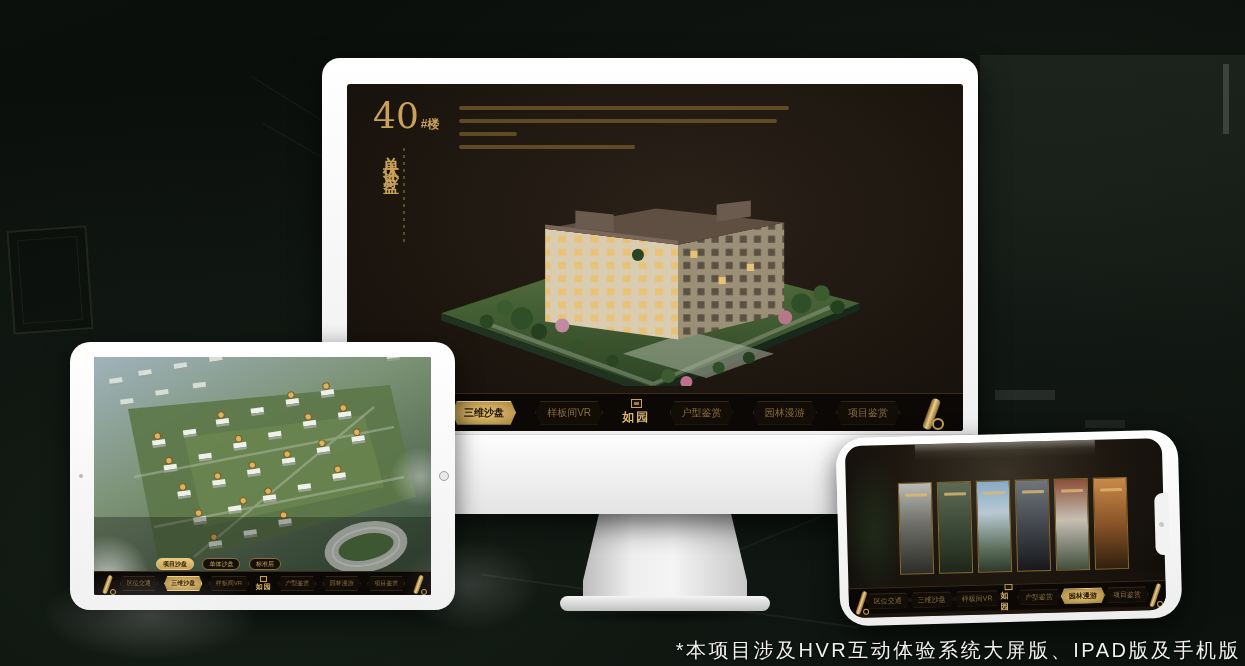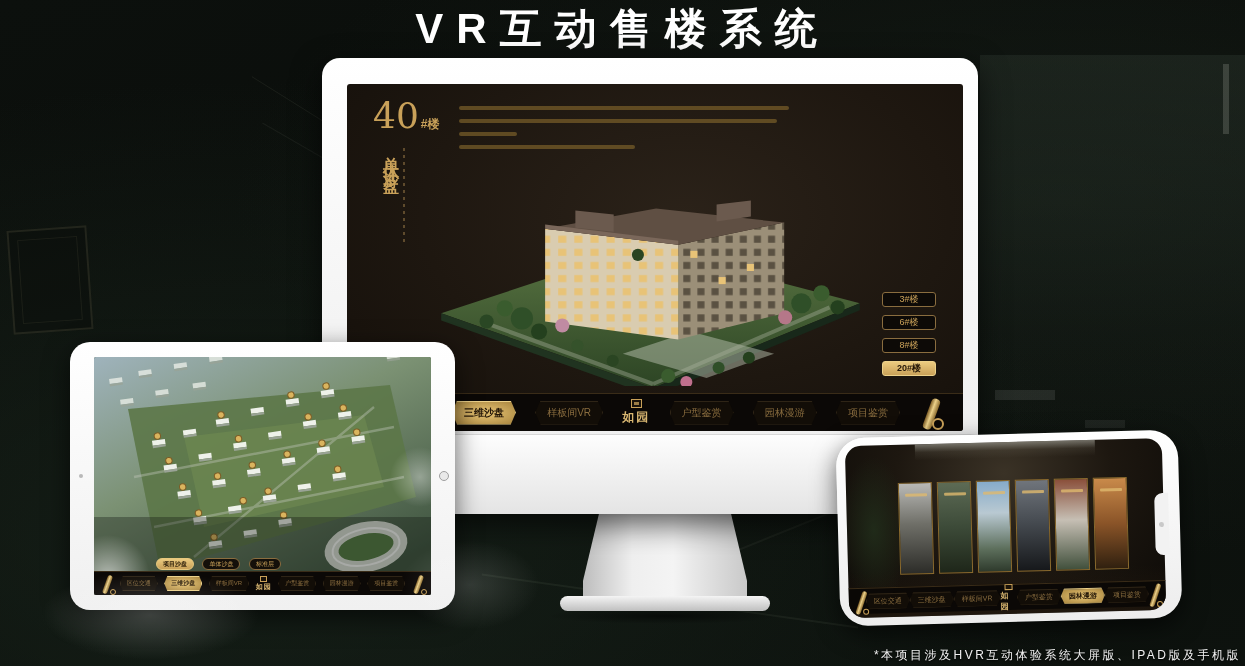--- a/index.html
+++ b/index.html
@@ -31,21 +31,21 @@
   .cloud { border-radius:50%; }
   .cloud1 { left:40px; top:570px; width:220px; height:90px;
     background:radial-gradient(ellipse, rgba(255,255,255,.20), transparent 70%); z-index:6; }
   .cloud2 { left:400px; top:540px; width:140px; height:90px;
     background:radial-gradient(ellipse, rgba(255,255,255,.14), transparent 70%); z-index:6; }
 
   
   .poster-title { position:absolute; top:1px; left:0; width:100%; text-align:center;
     color:#fff; font-size:42px; font-weight:bold; letter-spacing:13px; z-index:2; }
   .footnote { position:absolute; right:4px; bottom:2px; color:#f0f0f0;
-    font-size:12px; letter-spacing:2.5px; z-index:8; text-shadow:0 1px 2px #000; }
+    font-size:20px; letter-spacing:2.5px; z-index:8; text-shadow:0 1px 2px #000; }
 
   
   .pill { display:inline-block; padding:2px 12px; margin-right:8px; border-radius:9px;
     background:#14100a; border:1px solid #8a6d3f; color:#c9a159; font-size:9px; line-height:12px; }
   .pill.active { background:linear-gradient(180deg,#eccb7f,#c9a159); color:#2a1c08; border-color:#e6c87e; font-weight:bold; }
   .navbar { position:absolute; left:0; right:0; bottom:0; display:flex; align-items:center;
     justify-content:space-around; background:#0b0806; border-top:1px solid #3a2c18; z-index:5; }
   .nav-item { color:#8a6d3f; background:#120d07; border:1px solid #2e2416;
     clip-path:polygon(8% 0,92% 0,100% 50%,92% 100%,8% 100%,0 50%);
     white-space:nowrap; text-align:center; }
@@ -170,21 +170,20 @@
   <div class="bg-el bg-diag1"></div>
   <div class="bg-el bg-diag2"></div>
   <div class="bg-el bg-road1"></div>
   <div class="bg-el bg-road2"></div>
   <div class="bg-el bg-road3"></div>
   <div class="bg-el bg-street"></div>
   <div class="bg-el bg-spark1"></div>
   <div class="bg-el bg-spark2"></div>
   <div class="bg-el bg-spark3"></div>
 
-  <div class="poster-title">VR互动售楼系统</div>
 
   <div class="monitor-shadow"></div>
   <div class="monitor-stand"></div>
   <div class="monitor-base"></div>
   <div class="monitor">
     <div class="m-screen">
 
       <div class="bldg-head">
         <span class="bldg-num">40</span><span class="bldg-sfx">#楼</span>
       </div>
@@ -240,26 +239,20 @@
         <circle cx="408" cy="152" r="7" fill="#24401e"></circle>
           <circle cx="356" cy="162" r="7" fill="#b57789"></circle>
         <circle cx="185" cy="205" r="6" fill="#2a4522"></circle>
           <circle cx="240" cy="220" r="7" fill="#3a5c2e"></circle>
         <circle cx="290" cy="212" r="6" fill="#2f4f28"></circle>
           <circle cx="320" cy="202" r="6" fill="#24401e"></circle>
         <circle cx="258" cy="226" r="6" fill="#c0708d"></circle>
           <circle cx="210" cy="100" r="6" fill="#2a4522"></circle>
       </svg>
 
-      <div class="floor-buttons">
-        <span class="fbtn">3#楼</span>
-        <span class="fbtn">6#楼</span>
-        <span class="fbtn">8#楼</span>
-        <span class="fbtn active">20#楼</span>
-      </div>
 
 
       <div class="navbar m-nav">
         <span class="nav-item">区位交通</span>
         <span class="nav-item active">三维沙盘</span>
         <span class="nav-item">样板间VR</span>
         <span class="nav-logo">
           <span class="seal"></span>
           <span class="logo-text">如园</span>
         </span>

